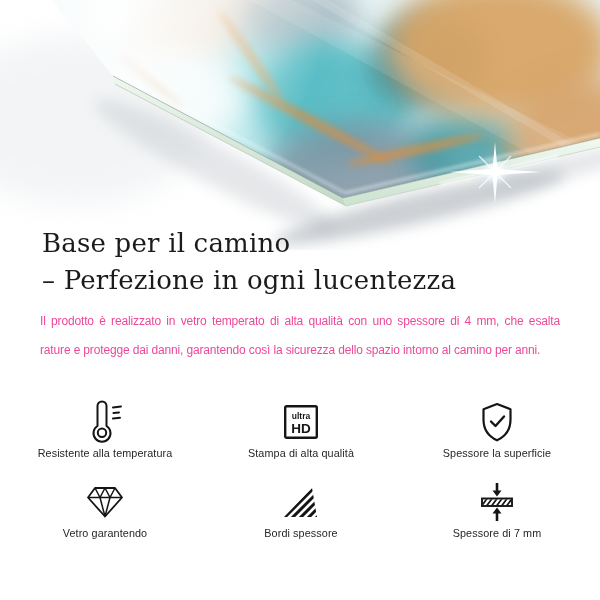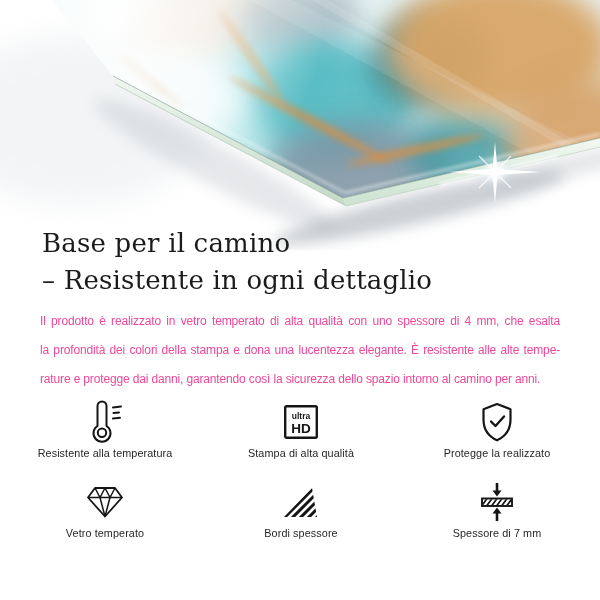--- a/index.html
+++ b/index.html
@@ -117,26 +117,25 @@
       <path d="M449 172 L495 168.8 L541 172 L495 175.2 Z" fill="#ffffff" opacity="0.95"></path>
       <path d="M495 142 L497.8 172 L495 204 L492.2 172 Z" fill="#ffffff" opacity="0.95"></path>
       <line x1="479" y1="156" x2="511" y2="188" stroke="#ffffff" stroke-width="1.4" opacity="0.75"></line>
       <line x1="479" y1="188" x2="511" y2="156" stroke="#ffffff" stroke-width="1.4" opacity="0.75"></line>
       <circle cx="495" cy="172" r="2.6" fill="#ffffff"></circle>
     </g>
   </svg>
 
   <h1 class="title">
     <span>Base per il camino</span><br>
-    <span>– Resistente in ogni dettaglio</span>
+    <span>– Perfezione in ogni lucentezza</span>
   </h1>
 
   <div class="desc">
     <div class="line j">Il prodotto è realizzato in vetro temperato di alta qualità con uno spessore di 4 mm, che esalta</div>
-    <div class="line j">la profondità dei colori della stampa e dona una lucentezza elegante. È resistente alle alte tempe-</div>
     <div class="line">rature e protegge dai danni, garantendo così la sicurezza dello spazio intorno al camino per anni.</div>
   </div>
 
   <div class="features">
 
     <div class="feature">
       <div class="icon-box">
         <svg class="ficon" width="40" height="46" viewBox="0 0 40 46">
           <path d="M12.5 27 V7 a4.5 4.5 0 0 1 9 0 v20 a8.5 8.5 0 1 1 -9 0 Z" stroke-linejoin="round"></path>
           <circle cx="17" cy="33.8" r="4.2"></circle>
@@ -161,32 +160,32 @@
     </div>
 
     <div class="feature">
       <div class="icon-box">
         <svg class="ficon" width="38" height="42" viewBox="0 0 38 42">
           <path d="M19 3 L32.5 8.2 V18.5 C32.5 28.6 27 35.6 19 39.3
                    C11 35.6 5.5 28.6 5.5 18.5 V8.2 Z" stroke-width="2.2" stroke-linejoin="round"></path>
           <path d="M13 20.5 L17.5 25 L26 15.5" stroke-width="2.4" stroke-linecap="round" stroke-linejoin="round"></path>
         </svg>
       </div>
-      <div class="feature-label">Protegge la realizzato</div>
+      <div class="feature-label">Spessore la superficie</div>
     </div>
 
     <div class="feature">
       <div class="icon-box">
         <svg class="ficon" width="40" height="34" viewBox="0 0 40 34">
           <path d="M10 3 H30 L37 12.5 L20 31.5 L3 12.5 Z" stroke-width="1.8" stroke-linejoin="round"></path>
           <path d="M3.5 12.5 H36.5 M10 3 L15 12.5 M20 3 L15 12.5 M20 3 L25 12.5
                    M30 3 L25 12.5 M15 12.5 L20 31.5 M25 12.5 L20 31.5" stroke-width="1.5" stroke-linejoin="round"></path>
         </svg>
       </div>
-      <div class="feature-label">Vetro temperato</div>
+      <div class="feature-label">Vetro garantendo</div>
     </div>
 
     <div class="feature">
       <div class="icon-box">
         <svg width="36" height="33" viewBox="0 0 36 33">
           <defs>
             <clipPath id="triClip">
                 <polygon points="1,31 29,2 34,31"></polygon>
               </clipPath>
           </defs>

